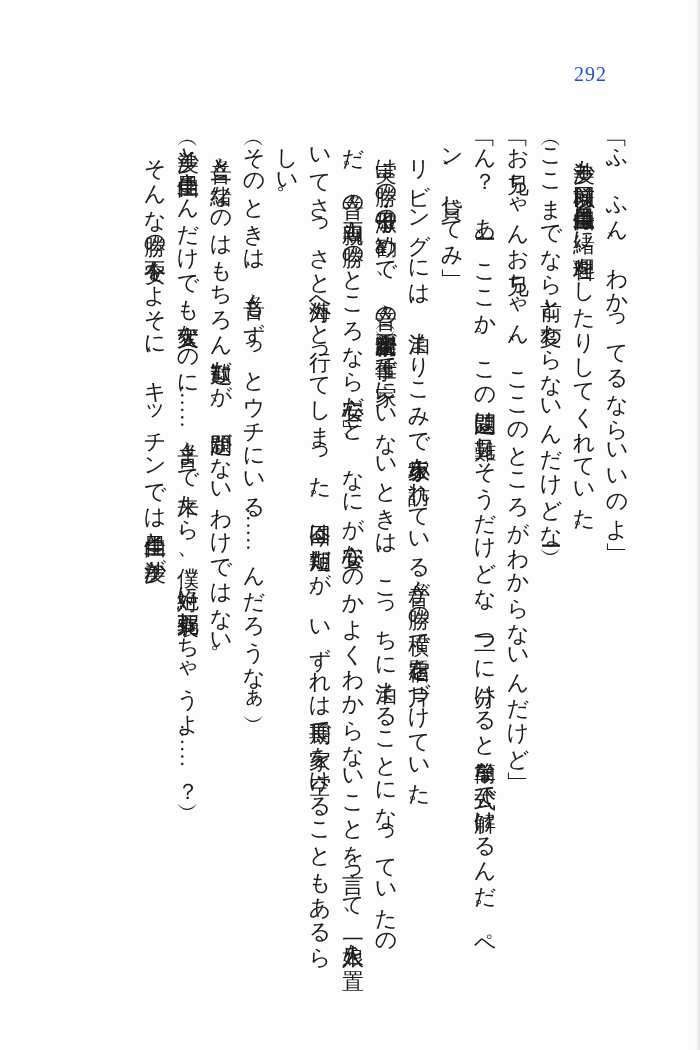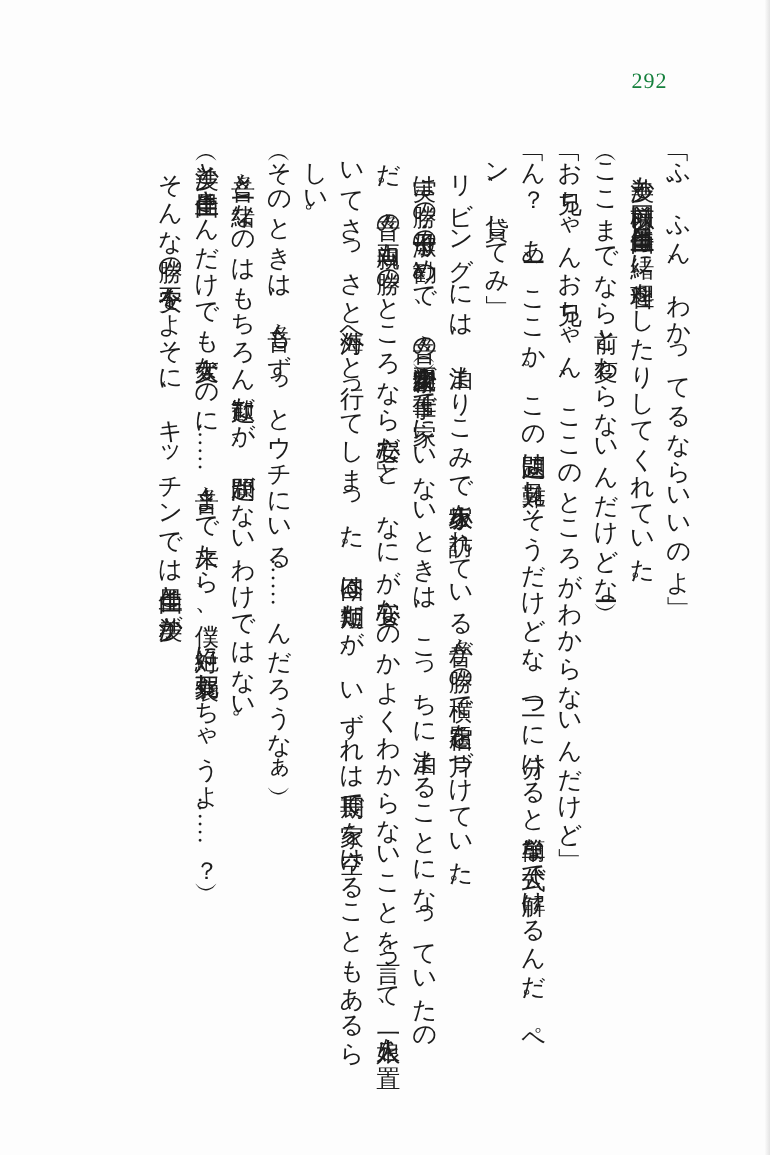--- a/index.html
+++ b/index.html
@@ -23,21 +23,21 @@
     width: 5px; height: 1050px;
     background: linear-gradient(to left, rgba(180,180,180,0.35), rgba(255,255,255,0));
     pointer-events: none;
   }
   .page-number {
     position: absolute;
     top: 63px;
     right: 93px;
     font-size: 20px;
     letter-spacing: 1px;
-    color: #15803d;
+    color: #1d4ed8;
   }
   .text-block {
     position: absolute;
     top: 133px;
     right: 66px;
     height: 840px;
     writing-mode: vertical-rl;
     -webkit-writing-mode: vertical-rl;
     text-orientation: mixed;
     font-size: 22px;

